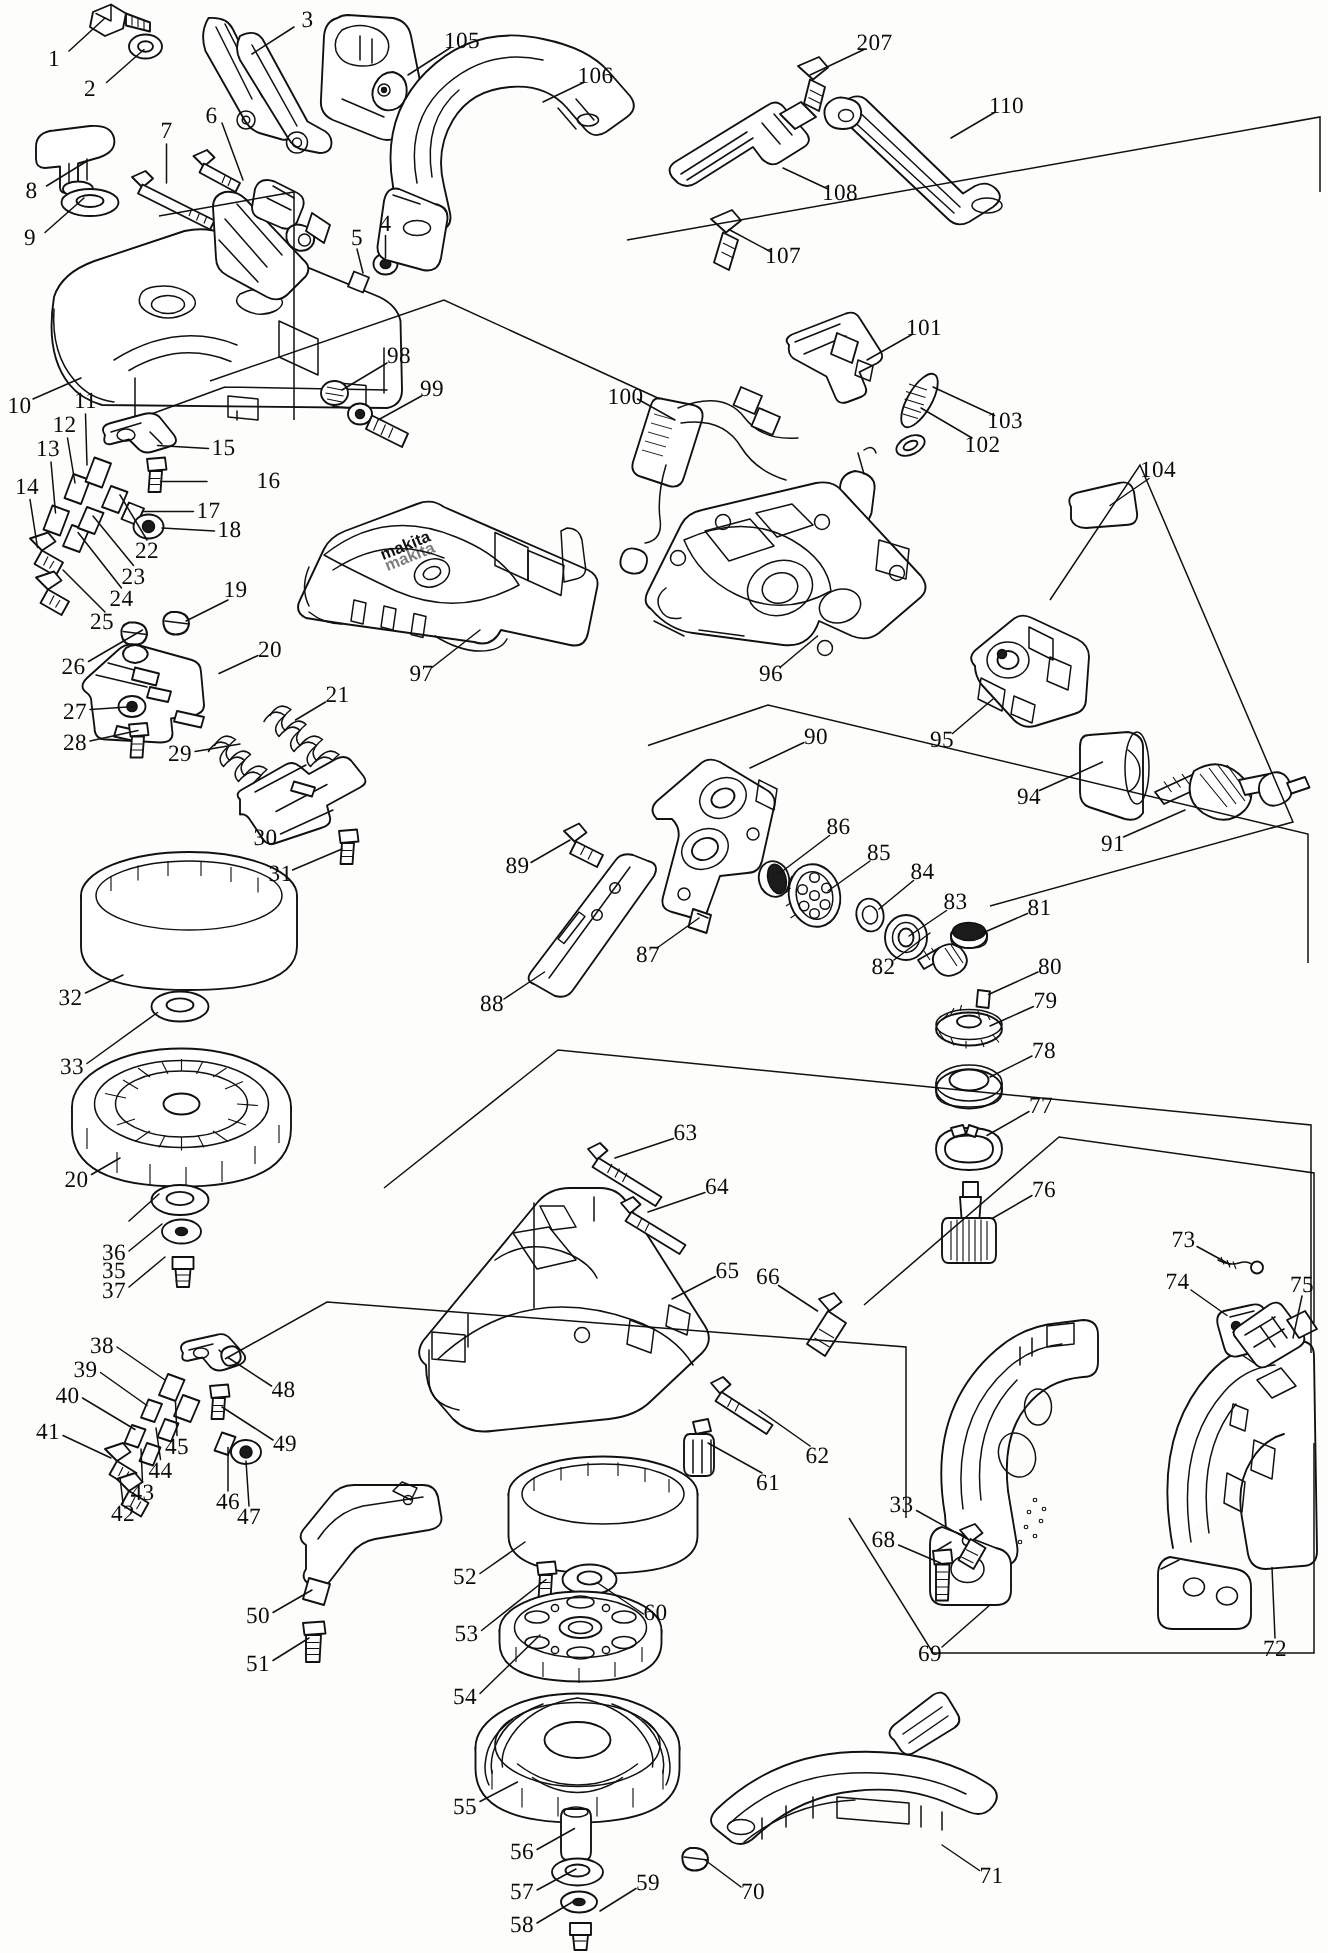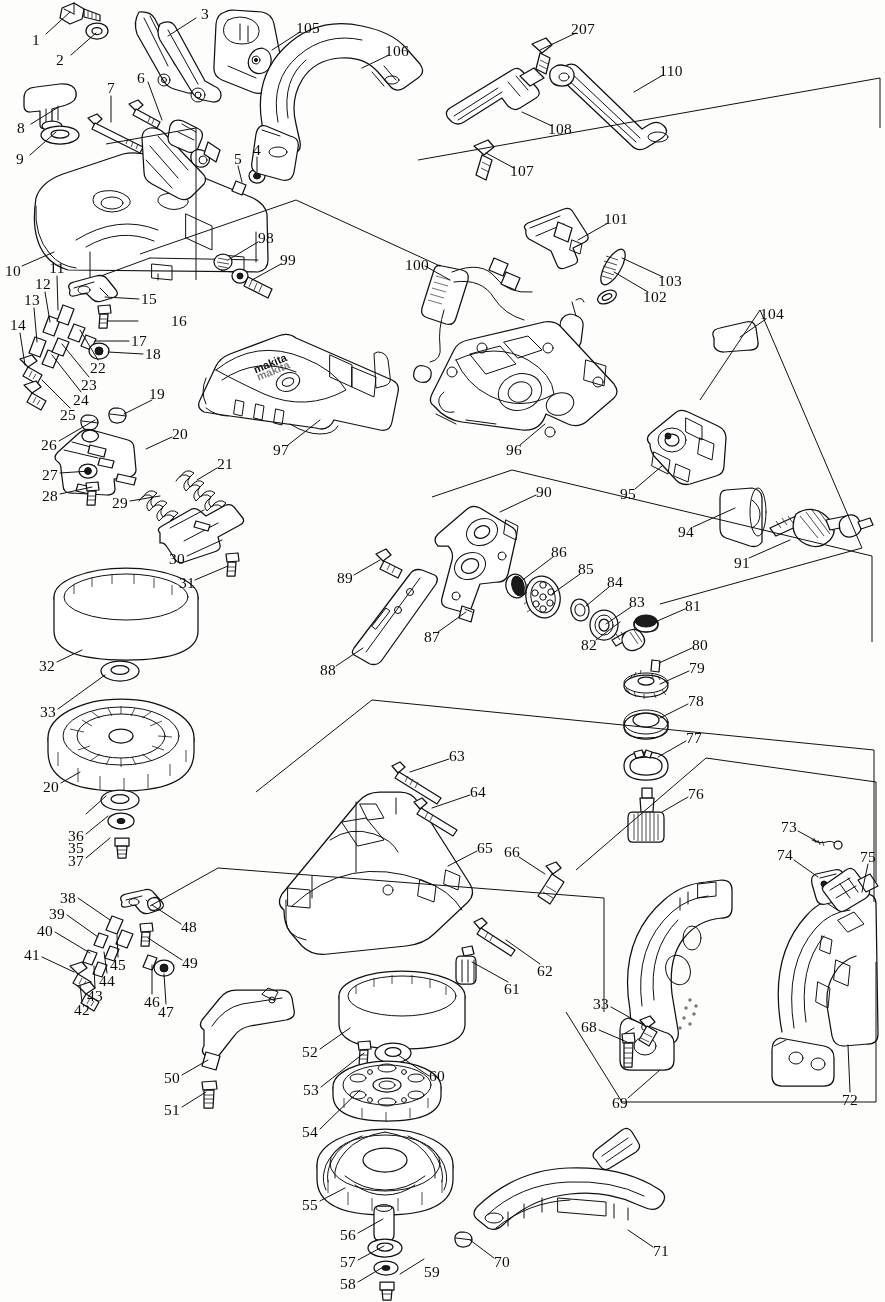--- a/index.html
+++ b/index.html
@@ -965,21 +965,21 @@
         <div class="callout" style="left: 190px; top: 963px;">49</div>
         <div class="callout" style="left: 172px; top: 1078px;">50</div>
         <div class="callout" style="left: 172px; top: 1110px;">51</div>
         <div class="callout" style="left: 310px; top: 1052px;">52</div>
         <div class="callout" style="left: 311px; top: 1090px;">53</div>
         <div class="callout" style="left: 310px; top: 1132px;">54</div>
         <div class="callout" style="left: 310px; top: 1205px;">55</div>
         <div class="callout" style="left: 348px; top: 1235px;">56</div>
         <div class="callout" style="left: 348px; top: 1262px;">57</div>
         <div class="callout" style="left: 348px; top: 1284px;">58</div>
-        <div class="callout" style="left: 432px; top: 1256px; margin-top: 16px;">59</div>
+        <div class="callout" style="left: 432px; top: 1256px;">59</div>
         <div class="callout" style="left: 437px; top: 1076px;">60</div>
         <div class="callout" style="left: 512px; top: 989px;">61</div>
         <div class="callout" style="left: 545px; top: 971px;">62</div>
         <div class="callout" style="left: 457px; top: 756px;">63</div>
         <div class="callout" style="left: 478px; top: 792px;">64</div>
         <div class="callout" style="left: 485px; top: 848px;">65</div>
         <div class="callout" style="left: 512px; top: 852px;">66</div>
         <div class="callout" style="left: 601px; top: 1004px;">33</div>
         <div class="callout" style="left: 589px; top: 1027px;">68</div>
         <div class="callout" style="left: 620px; top: 1103px;">69</div>

